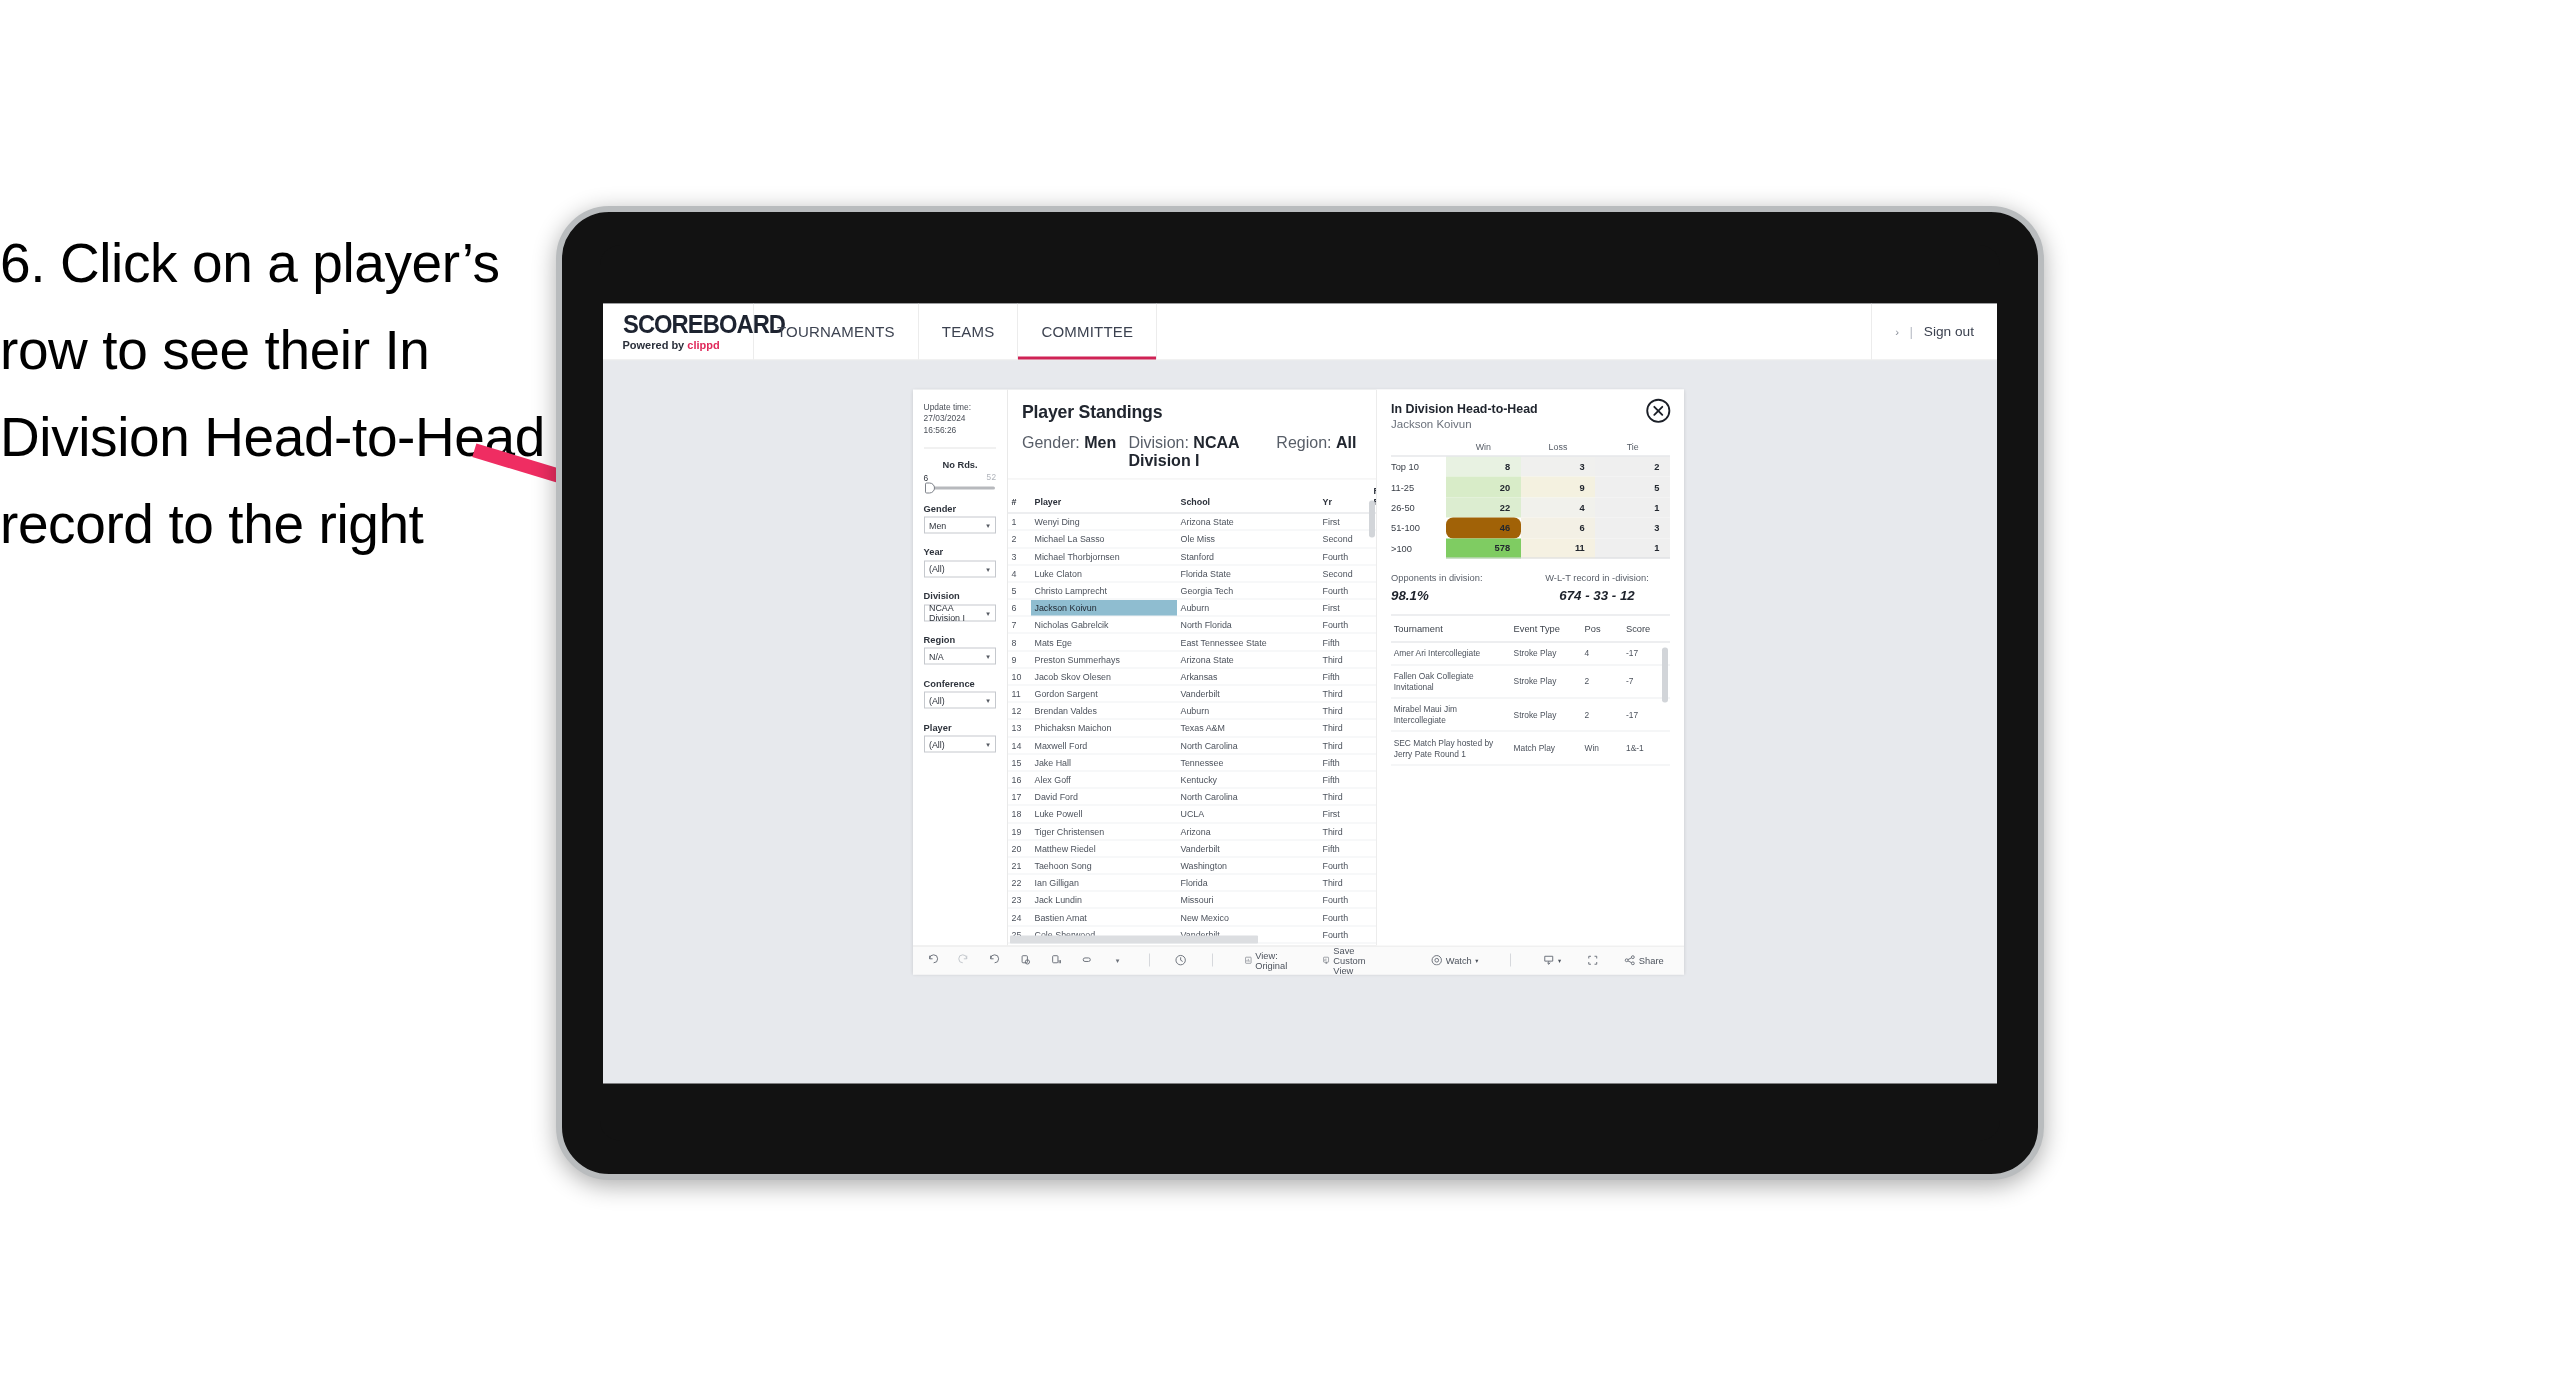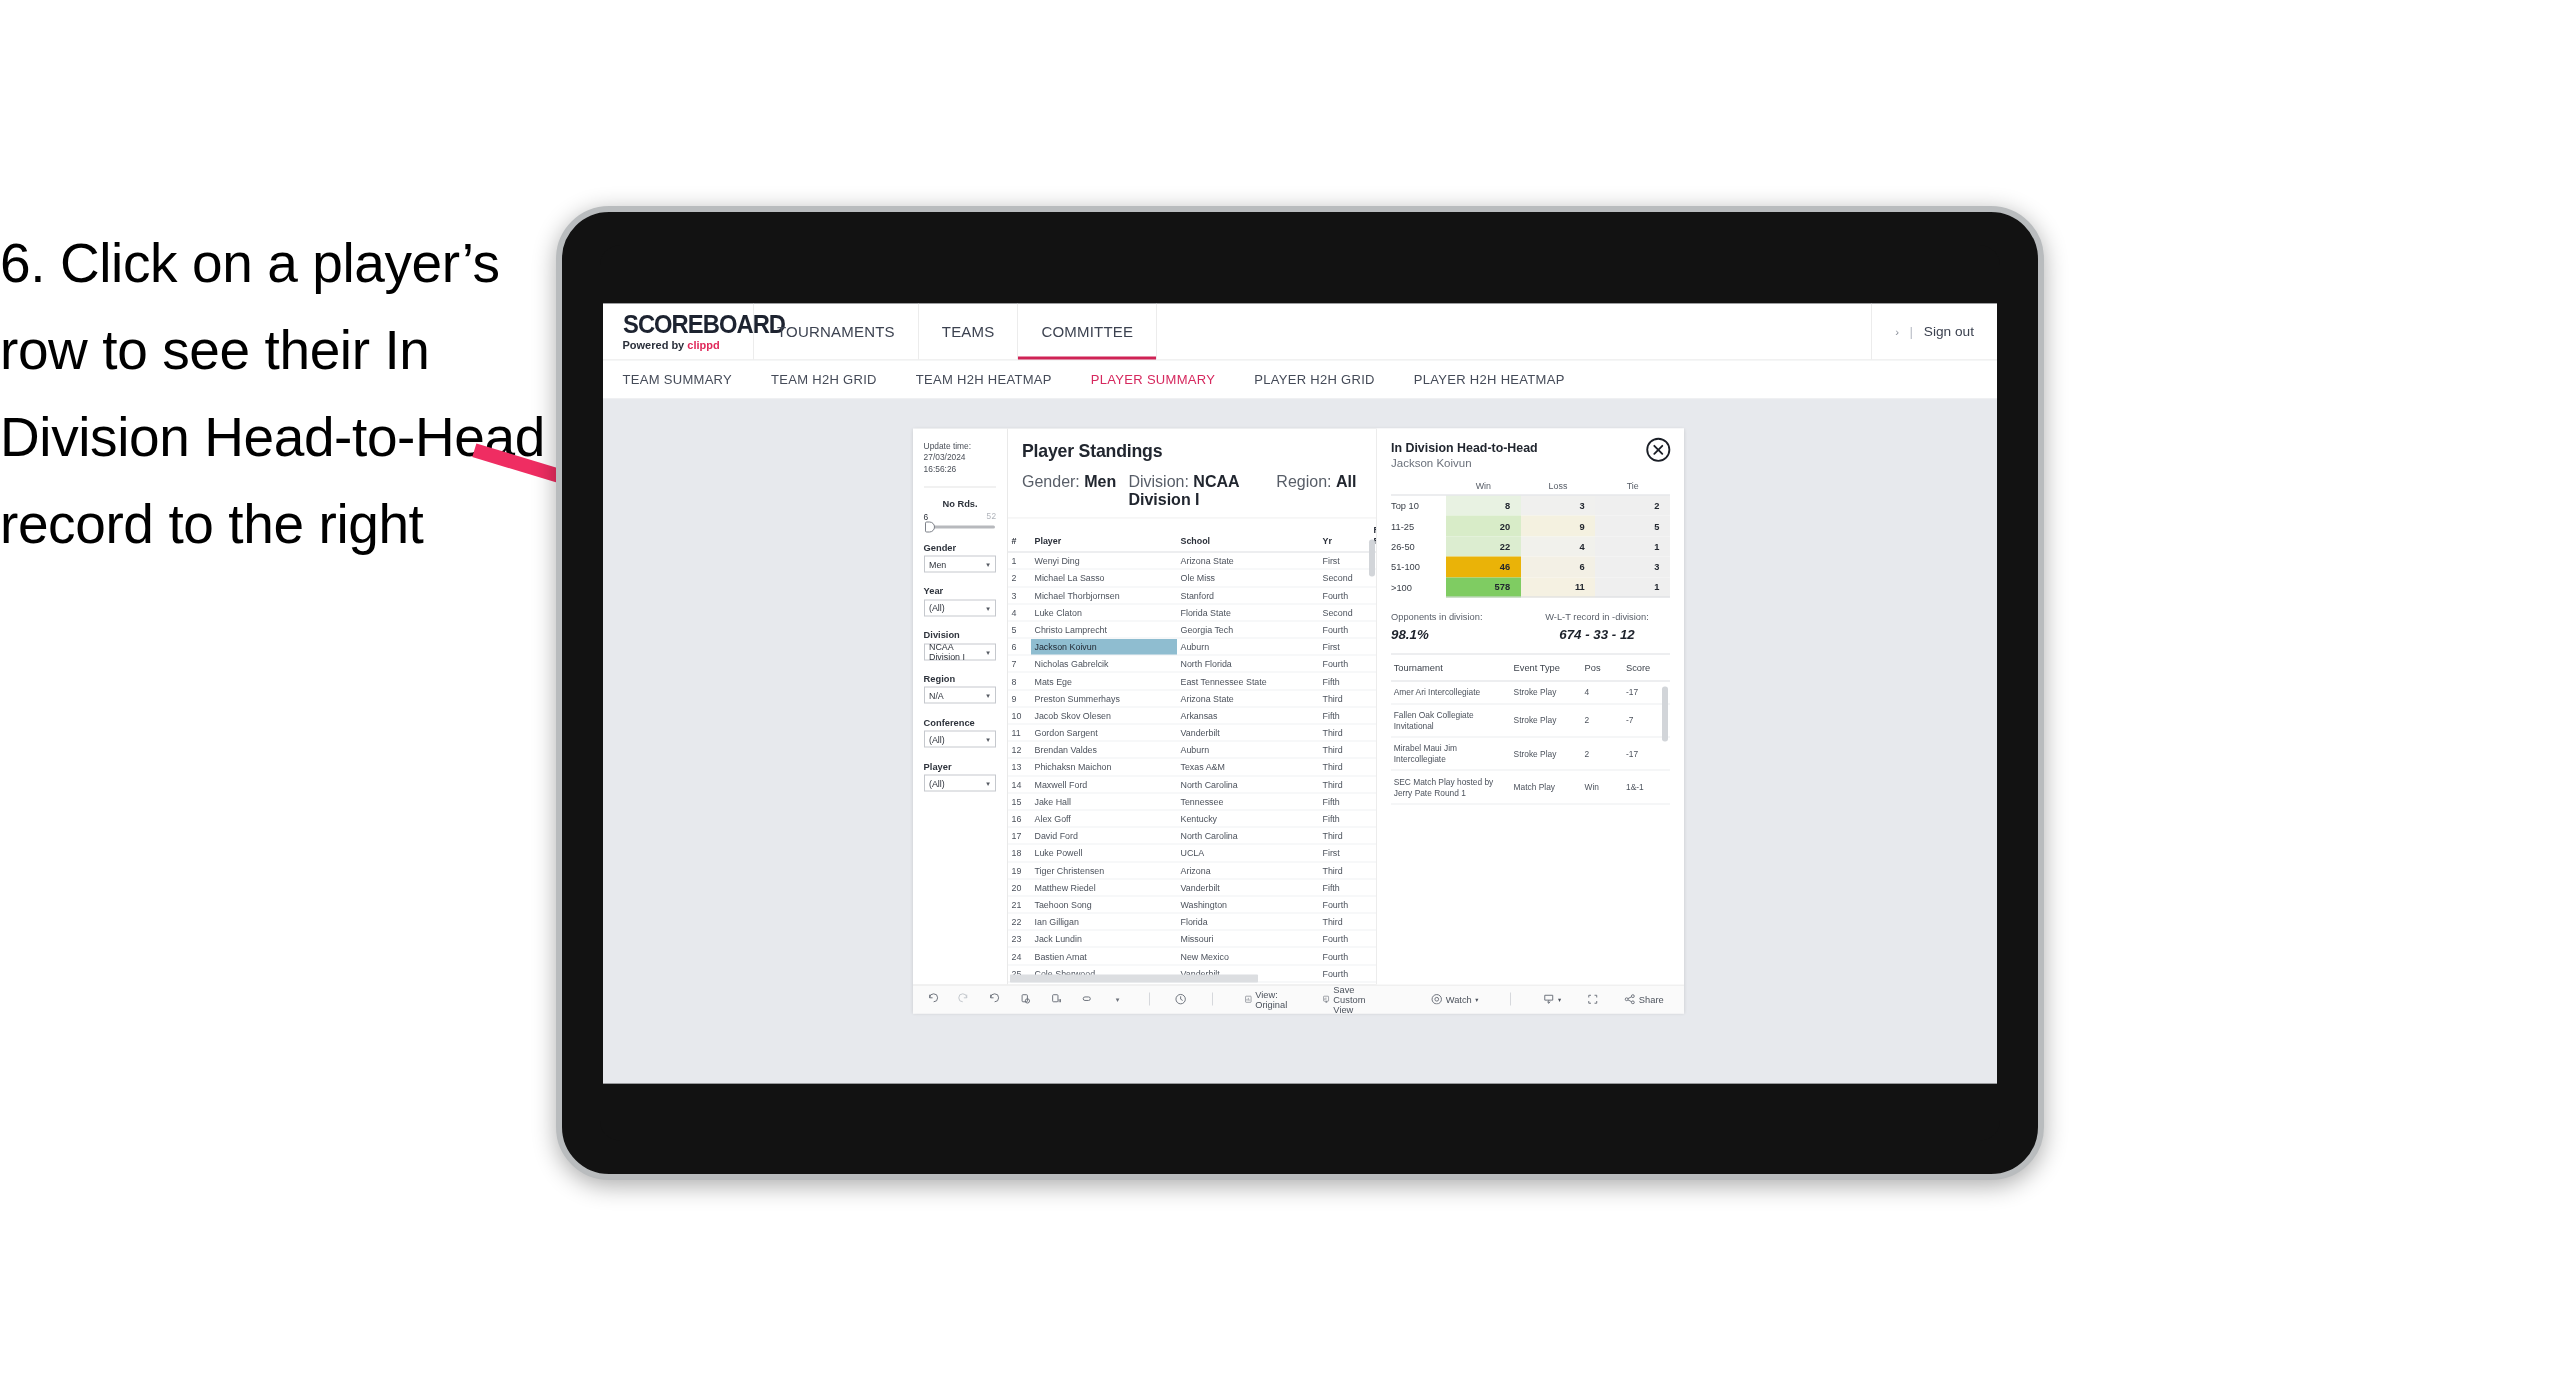--- a/index.html
+++ b/index.html
@@ -249,28 +249,20 @@
         <div class="navitem">TEAMS</div>
         <div class="navitem active">COMMITTEE</div>
         <div class="topbar-spacer"></div>
         <div class="topbar-right">
           <span class="dot">›</span>
           <span class="bar">|</span>
           <span>Sign out</span>
         </div>
       </div>
 
-      <div class="subnav">
-        <div class="subitem">TEAM SUMMARY</div>
-        <div class="subitem">TEAM H2H GRID</div>
-        <div class="subitem">TEAM H2H HEATMAP</div>
-        <div class="subitem active">PLAYER SUMMARY</div>
-        <div class="subitem">PLAYER H2H GRID</div>
-        <div class="subitem">PLAYER H2H HEATMAP</div>
-      </div>
 
       <div class="workspace">
         <div class="viz">
           <div class="viz-body">
 
             <div class="rail">
               <div class="upd-lab">Update time:</div>
               <div class="upd-val">27/03/2024 16:56:26</div>
               <div class="rail-sep"></div>
 
@@ -574,21 +566,21 @@
                       <td style="background: rgb(239, 239, 239);">5</td>
                     </tr>
                     <tr>
                       <td class="lbl">26-50</td>
                       <td style="background: rgb(220, 237, 208);">22</td>
                       <td style="background: rgb(241, 241, 236);">4</td>
                       <td style="background: rgb(239, 239, 239);">1</td>
                     </tr>
                     <tr>
                       <td class="lbl">51-100</td>
-                      <td style="background: #eab308;">46</td>
+                      <td style="background: #a16207; border-radius: 7px;">46</td>
                       <td style="background: rgb(243, 240, 229);">6</td>
                       <td style="background: rgb(239, 239, 239);">3</td>
                     </tr>
                     <tr>
                       <td class="lbl">&gt;100</td>
                       <td style="background: rgb(127, 204, 98);">578</td>
                       <td style="background: rgb(245, 241, 226);">11</td>
                       <td style="background: rgb(239, 239, 239);">1</td>
                     </tr>
                   </tbody>

